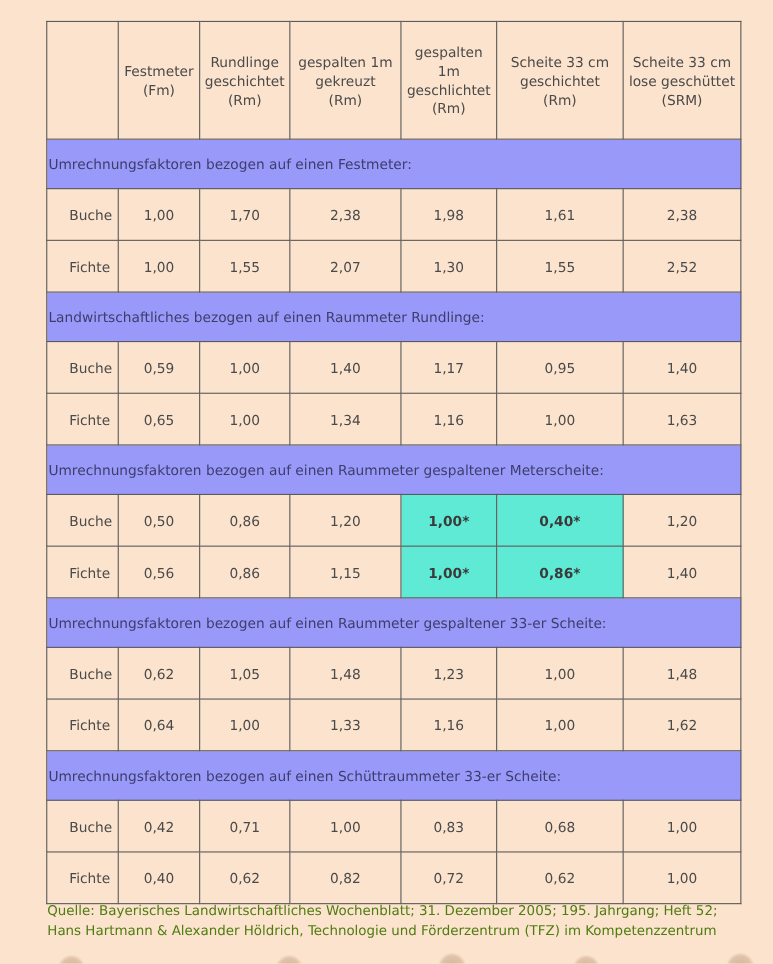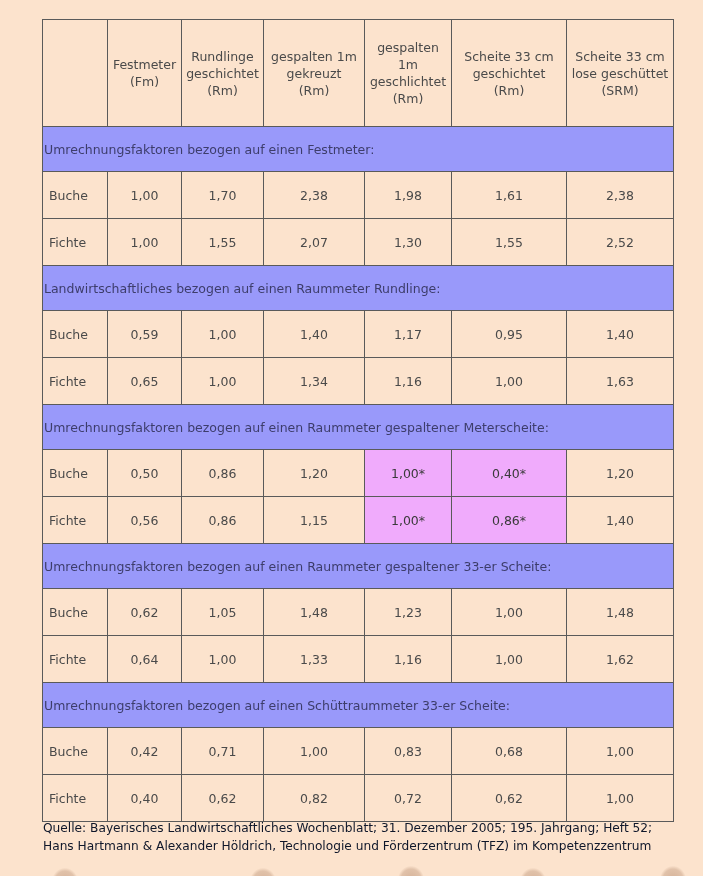--- a/index.html
+++ b/index.html
@@ -89,38 +89,38 @@
   
   tr.data-row td {
     height: 46px;
     text-align: center;
     vertical-align: middle;
     font-size: 12.5px;
     color: #4a4a4a;
   }
   tr.data-row td.rowlabel {
     text-align: left;
-    padding-left: 6px;
+    padding-left: 20px;
     margin-top: 27px;
   }
   tr.data-row td.hl {
-    background: #f0abfc;
-    font-weight: normal;
+    background: #5eead4;
+    font-weight: bold;
     color: #3a3a3a;
   }
 
   
   .source {
     position: absolute;
     left: 43px;
     top: 820px;
     width: 640px;
     font-size: 12.2px;
     line-height: 17.5px;
-    color: #0f172a;
+    color: #4d7c0f;
   }
   .source div { white-space: nowrap; }
 </style>
 </head>
 <body>
 
 <div class="table-wrap">
   <table class="xtab">
     <colgroup>
       <col class="c0">

